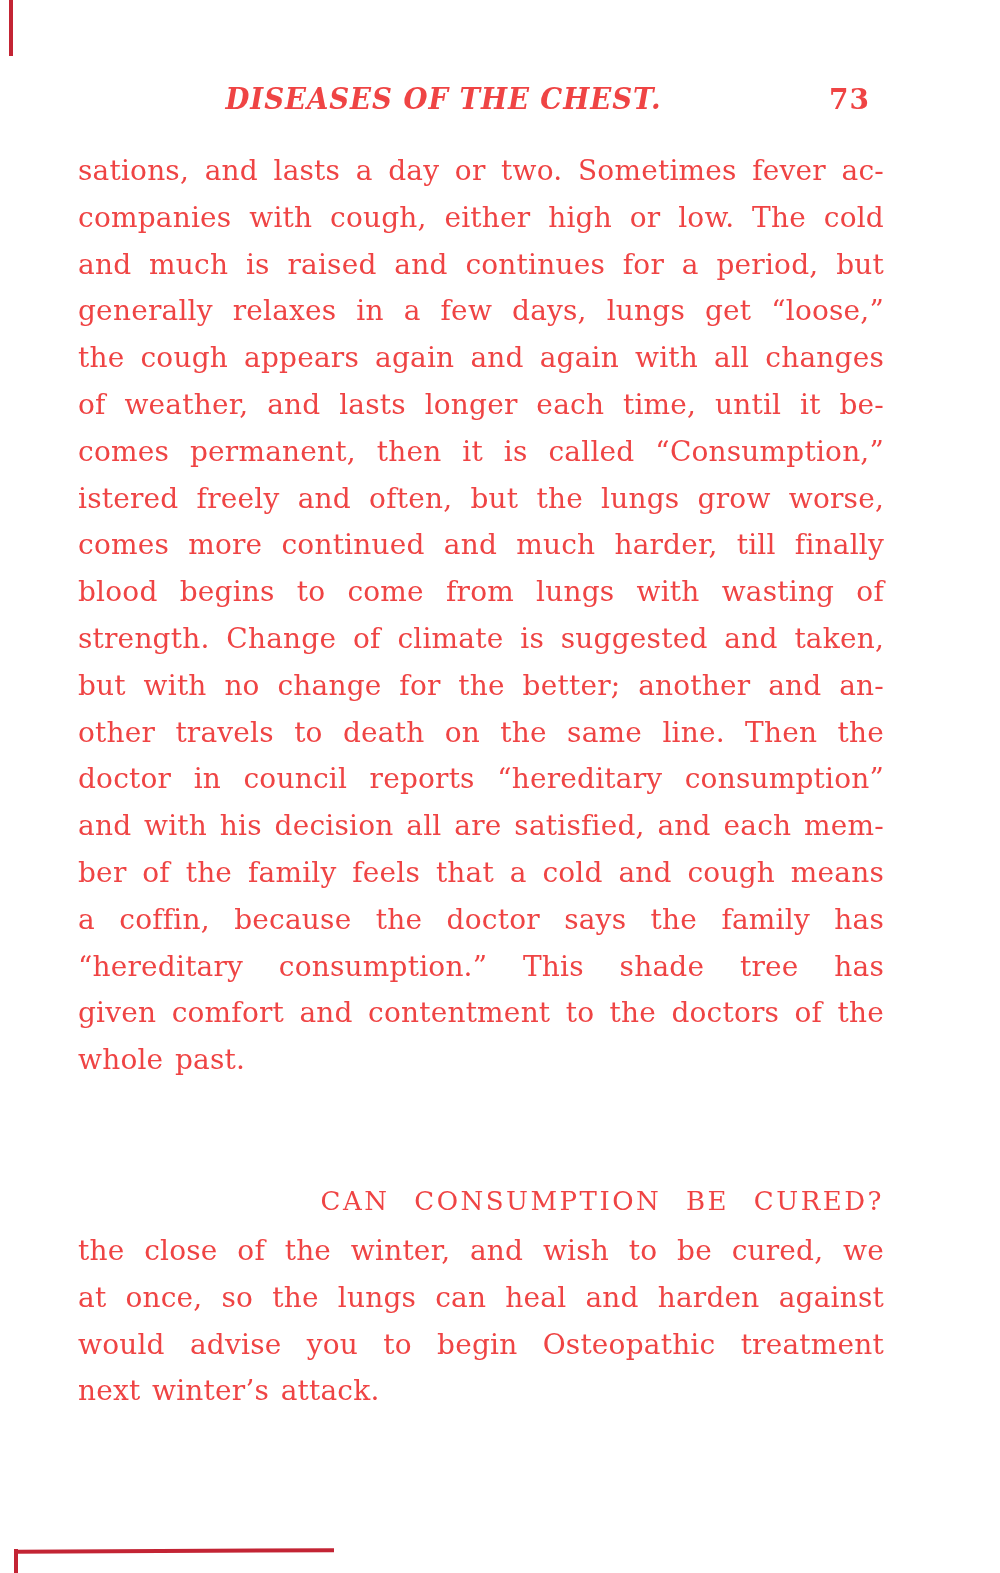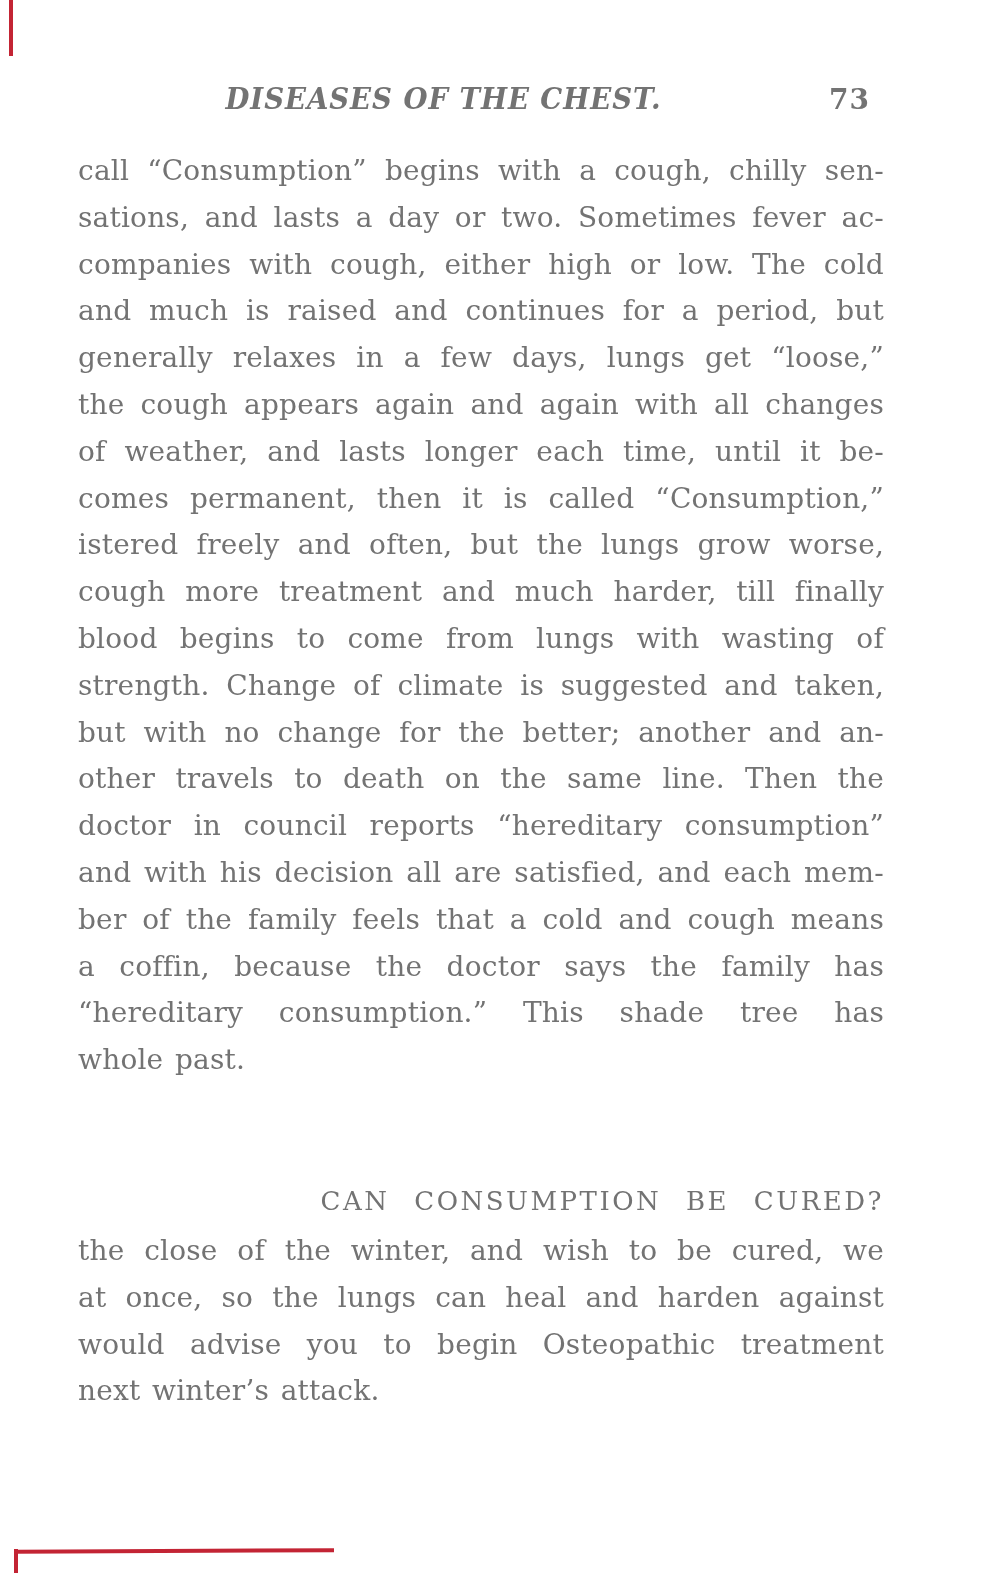--- a/index.html
+++ b/index.html
@@ -3,21 +3,21 @@
 <meta charset="utf-8">
 <style>
   html, body { margin: 0; padding: 0; background: #ffffff; }
   .page {
     position: relative;
     width: 1000px;
     height: 1573px;
     background: #ffffff;
     overflow: hidden;
     font-family: "DejaVu Serif", "Liberation Serif", serif;
-    color: #737373;
+    color: #ef4444;
   }
 
   
   .running-head {
     position: absolute;
     top: 82px;
     left: 78px;
     width: 806px;
     height: 40px;
     text-align: center;
@@ -93,39 +93,39 @@
   <div class="scan-mark top-left" style="background: rgb(195, 36, 52);"></div>
   <div class="scan-mark bottom-h" style="background: rgb(195, 36, 52);"></div>
   <div class="scan-mark bottom-corner" style="background: rgb(195, 36, 52);"></div>
 
   <div class="running-head">
     <span class="title">DISEASES OF THE CHEST.</span>
     <span class="pagenum">73</span>
   </div>
 
   <div class="para para-1">
-    <div class="line">call “Consumption” begins with a cough, chilly sen-</div>
     <div class="line">sations, and lasts a day or two.  Sometimes fever ac-</div>
     <div class="line">companies with cough, either high or low.  The cold</div>
     <div class="line">and much is raised and continues for a period, but</div>
     <div class="line">generally relaxes in a few days, lungs get “loose,”</div>
     <div class="line">the cough appears again and again with all changes</div>
     <div class="line">of weather, and lasts longer each time, until it be-</div>
     <div class="line">comes permanent, then it is called “Consumption,”</div>
     <div class="line">istered freely and often, but the lungs grow worse,</div>
-    <div class="line">cough more treatment and much harder, till finally</div>
+    <div class="line">comes more continued and much harder, till finally</div>
     <div class="line">blood begins to come from lungs with wasting of</div>
     <div class="line">strength.  Change of climate is suggested and taken,</div>
     <div class="line">but with no change for the better; another and an-</div>
     <div class="line">other travels to death on the same line.  Then the</div>
     <div class="line">doctor in council reports “hereditary consumption”</div>
     <div class="line">and with his decision all are satisfied, and each mem-</div>
     <div class="line">ber of the family feels that a cold and cough means</div>
     <div class="line">a coffin, because the doctor says the family has</div>
     <div class="line">“hereditary consumption.”  This shade tree has</div>
+    <div class="line">given comfort and contentment to the doctors of the</div>
     <div class="line para-end">whole past.</div>
   </div>
 
   <div class="section-heading">CAN CONSUMPTION BE CURED?</div>
 
   <div class="para para-2">
     <div class="line">the close of the winter, and wish to be cured, we</div>
     <div class="line">at once, so the lungs can heal and harden against</div>
     <div class="line">would advise you to begin Osteopathic treatment</div>
     <div class="line para-end">next winter’s attack.</div>

